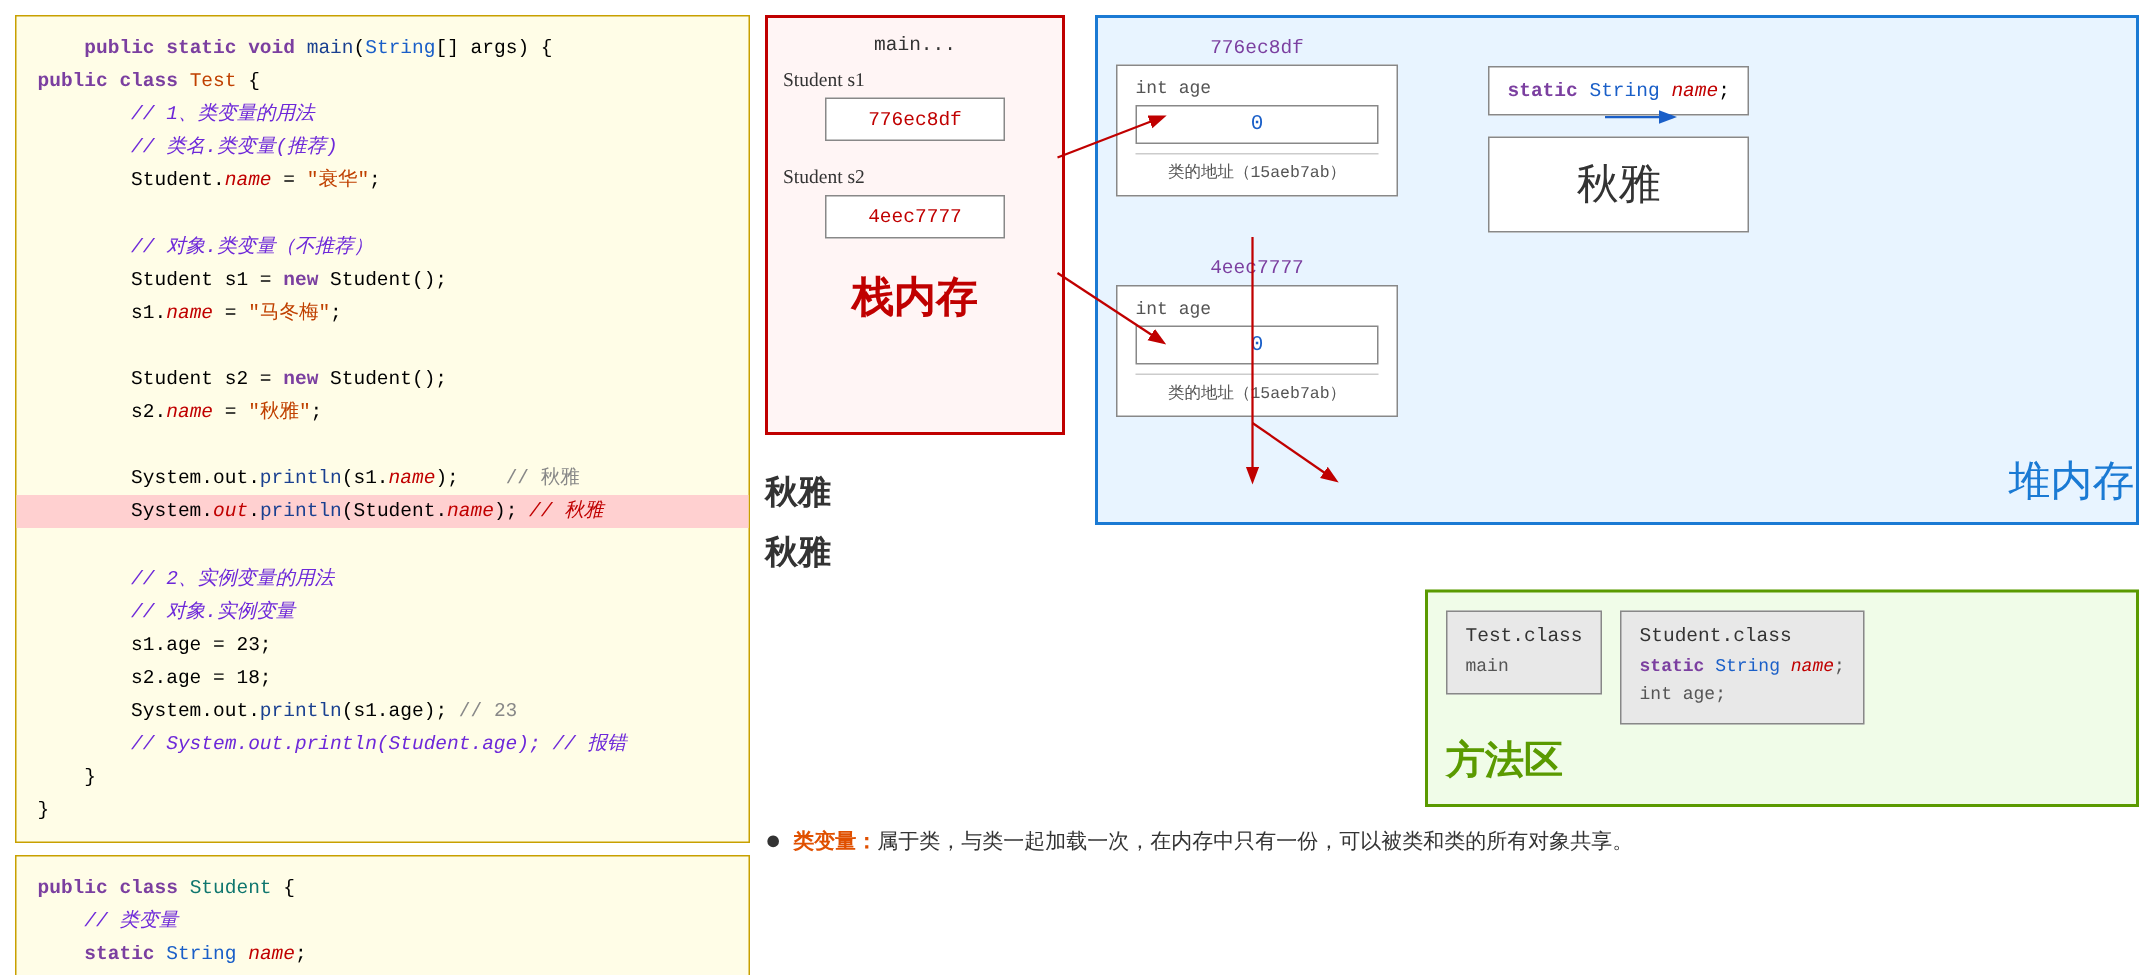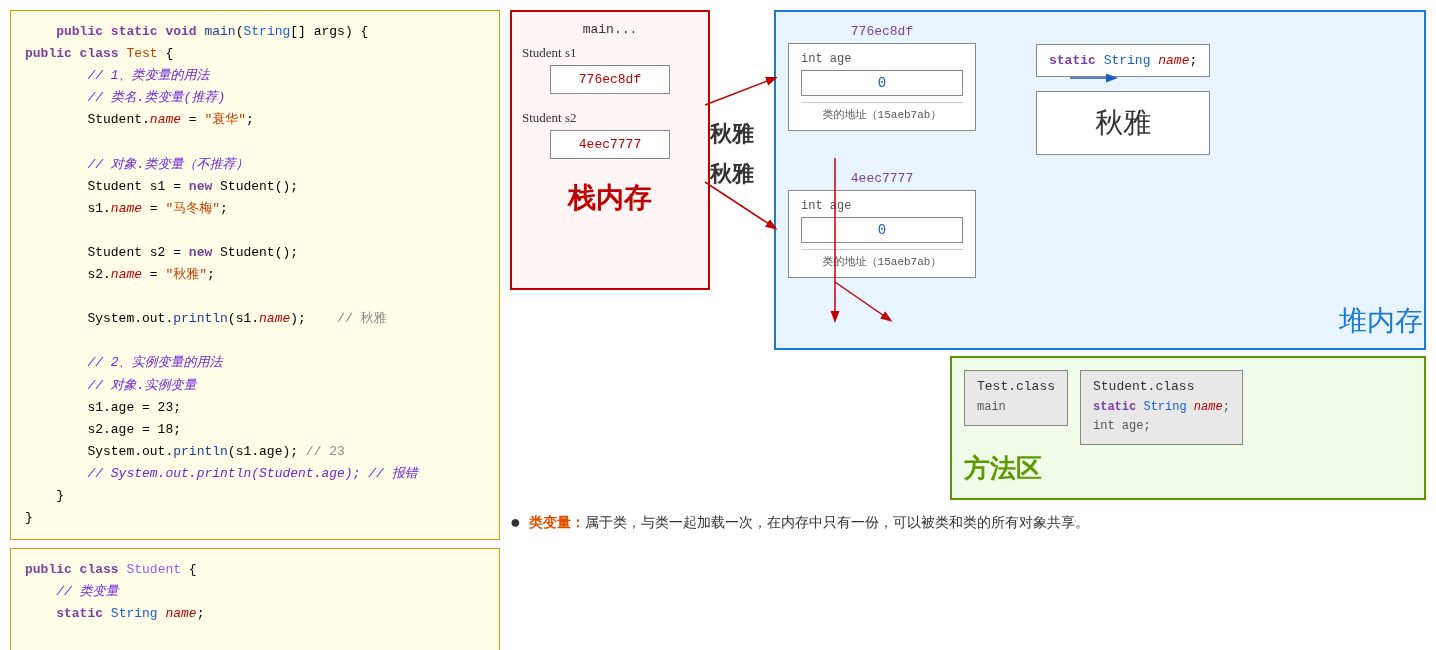--- a/index.html
+++ b/index.html
@@ -305,46 +305,49 @@
       <div class="code-line">        Student.<span class="red-field">name</span> = <span class="str">"衰华"</span>;</div>
       <div class="code-line">&nbsp;</div>
       <div class="code-line comment-cn">        // 对象.类变量（不推荐）</div>
       <div class="code-line">        Student s1 = <span class="kw">new</span> Student();</div>
       <div class="code-line">        s1.<span class="red-field">name</span> = <span class="str">"马冬梅"</span>;</div>
       <div class="code-line">&nbsp;</div>
       <div class="code-line">        Student s2 = <span class="kw">new</span> Student();</div>
       <div class="code-line">        s2.<span class="red-field">name</span> = <span class="str">"秋雅"</span>;</div>
       <div class="code-line">&nbsp;</div>
       <div class="code-line">        System.out.<span class="method">println</span>(s1.<span class="red-field">name</span>);    <span class="comment">// 秋雅</span></div>
+      <span class="highlight-row">
+      <div class="code-line">        System.<span class="red-field">out</span>.<span class="method">println</span>(Student.<span class="red-field">name</span>); <span class="comment" style="color:#c00000;font-style:italic">// 秋雅</span></div>
+      </span>
       <div class="code-line">&nbsp;</div>
       <div class="code-line comment-cn">        // 2、实例变量的用法</div>
       <div class="code-line comment-cn">        // 对象.实例变量</div>
       <div class="code-line">        s1.age = 23;</div>
       <div class="code-line">        s2.age = 18;</div>
       <div class="code-line">        System.out.<span class="method">println</span>(s1.age); <span class="comment">// 23</span></div>
       <div class="code-line comment-cn">        // System.out.println(Student.age); // 报错</div>
       <div class="code-line">    }</div>
       <div class="code-line">}</div>
     </div>
 
     <div class="code-box">
-      <div class="code-line"><span class="kw">public class</span> <span style="color:#8b5cf6">Student</span> {</div>
+      <div class="code-line"><span class="kw">public class</span> <span style="color:#0f766e">Student</span> {</div>
       <div class="code-line comment-cn">    // 类变量</div>
       <div class="code-line">    <span class="kw">static</span> <span class="type">String</span> <span class="red-field">name</span>;</div>
       <div class="code-line">&nbsp;</div>
 
     </div>
   </div>
 
   <div class="right-panel">
     <div class="diagram-full">
 
       <div class="top-row">
 
-        <div style="display:flex;flex-direction:row;align-items:center;gap:0;">
+        <div style="display:flex;flex-direction:column;align-items:flex-start;gap:10px;">
           <div class="stack-box">
             <div class="stack-title">main...</div>
 
             <div class="stack-item">
               <div class="stack-label">Student  s1</div>
               <div class="stack-addr-box">776ec8df</div>
             </div>
 
             <div class="stack-item">
               <div class="stack-label">Student  s2</div>

